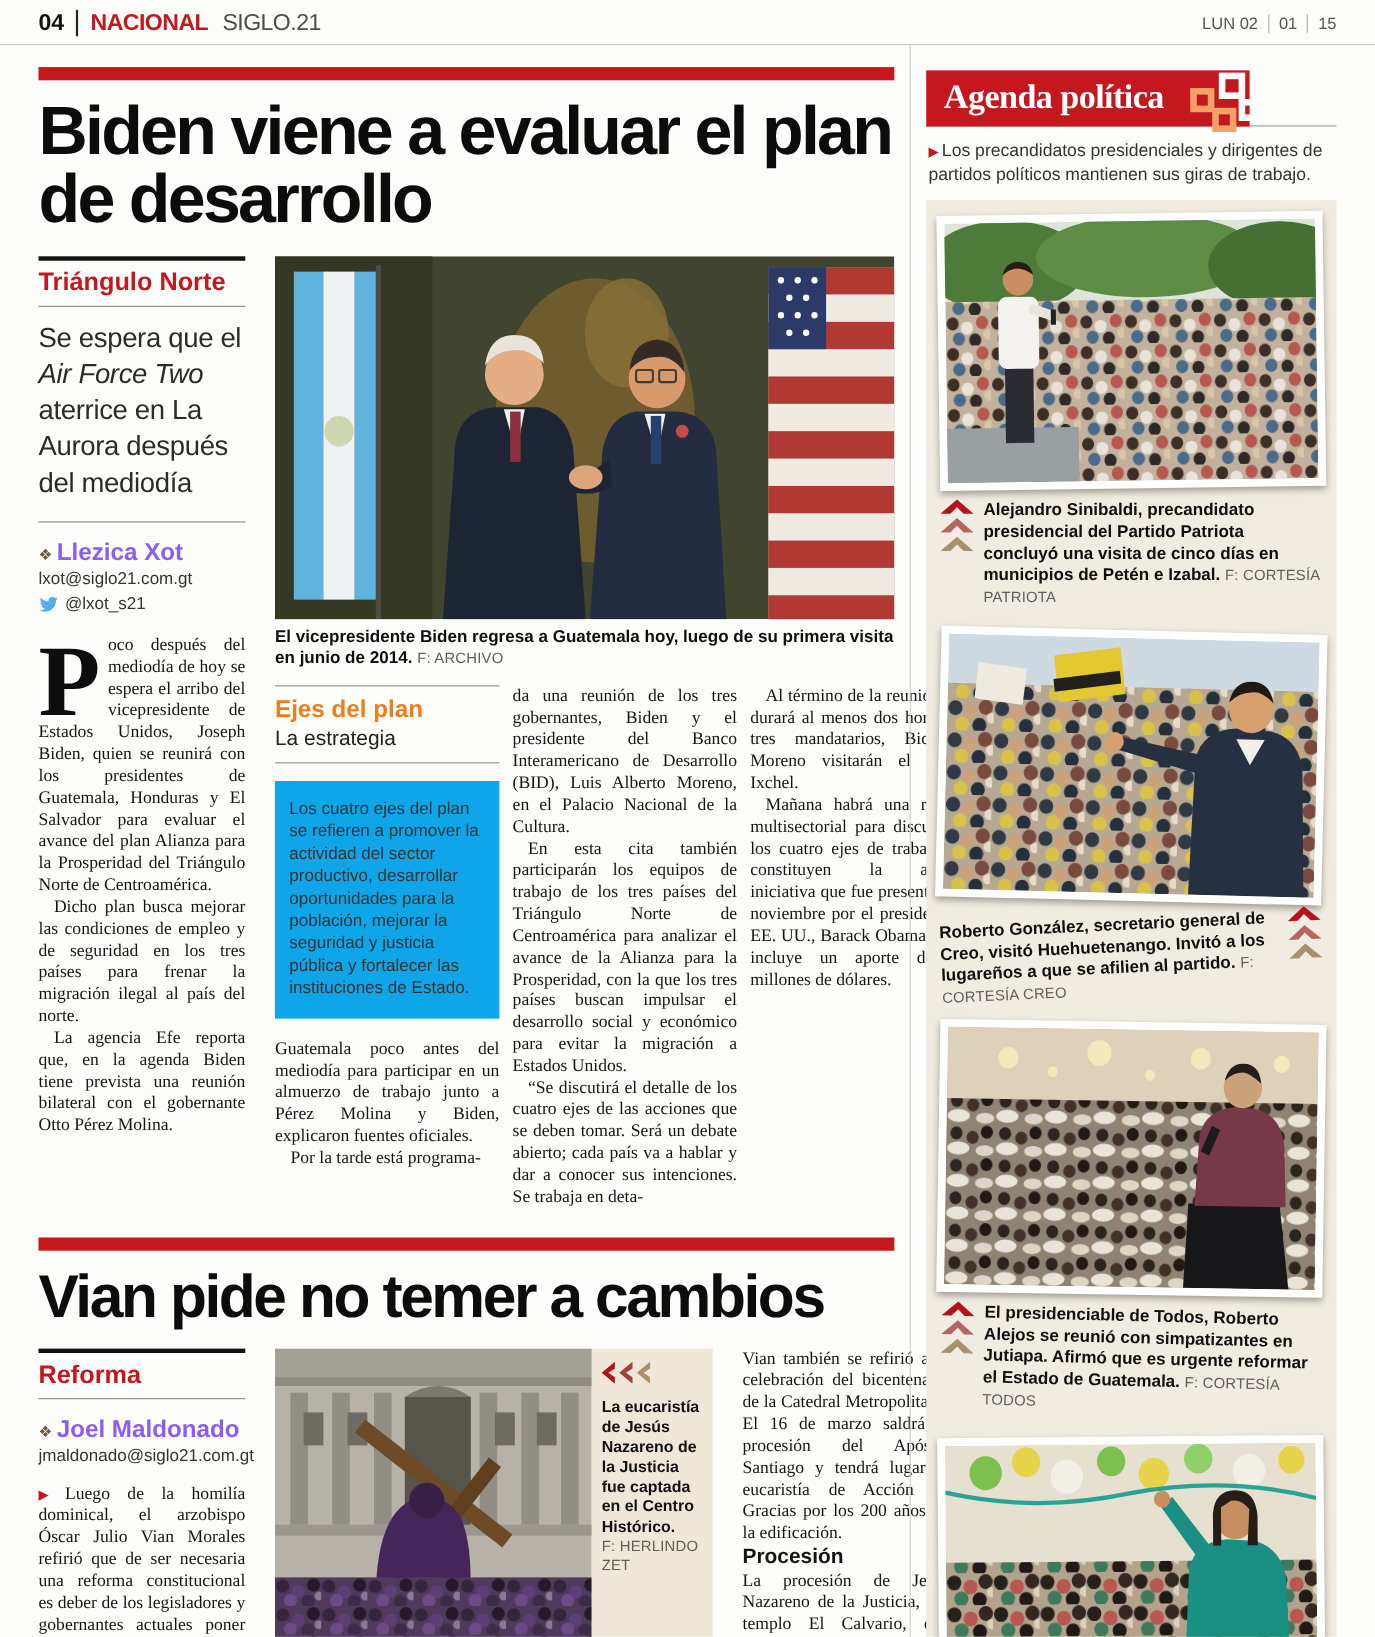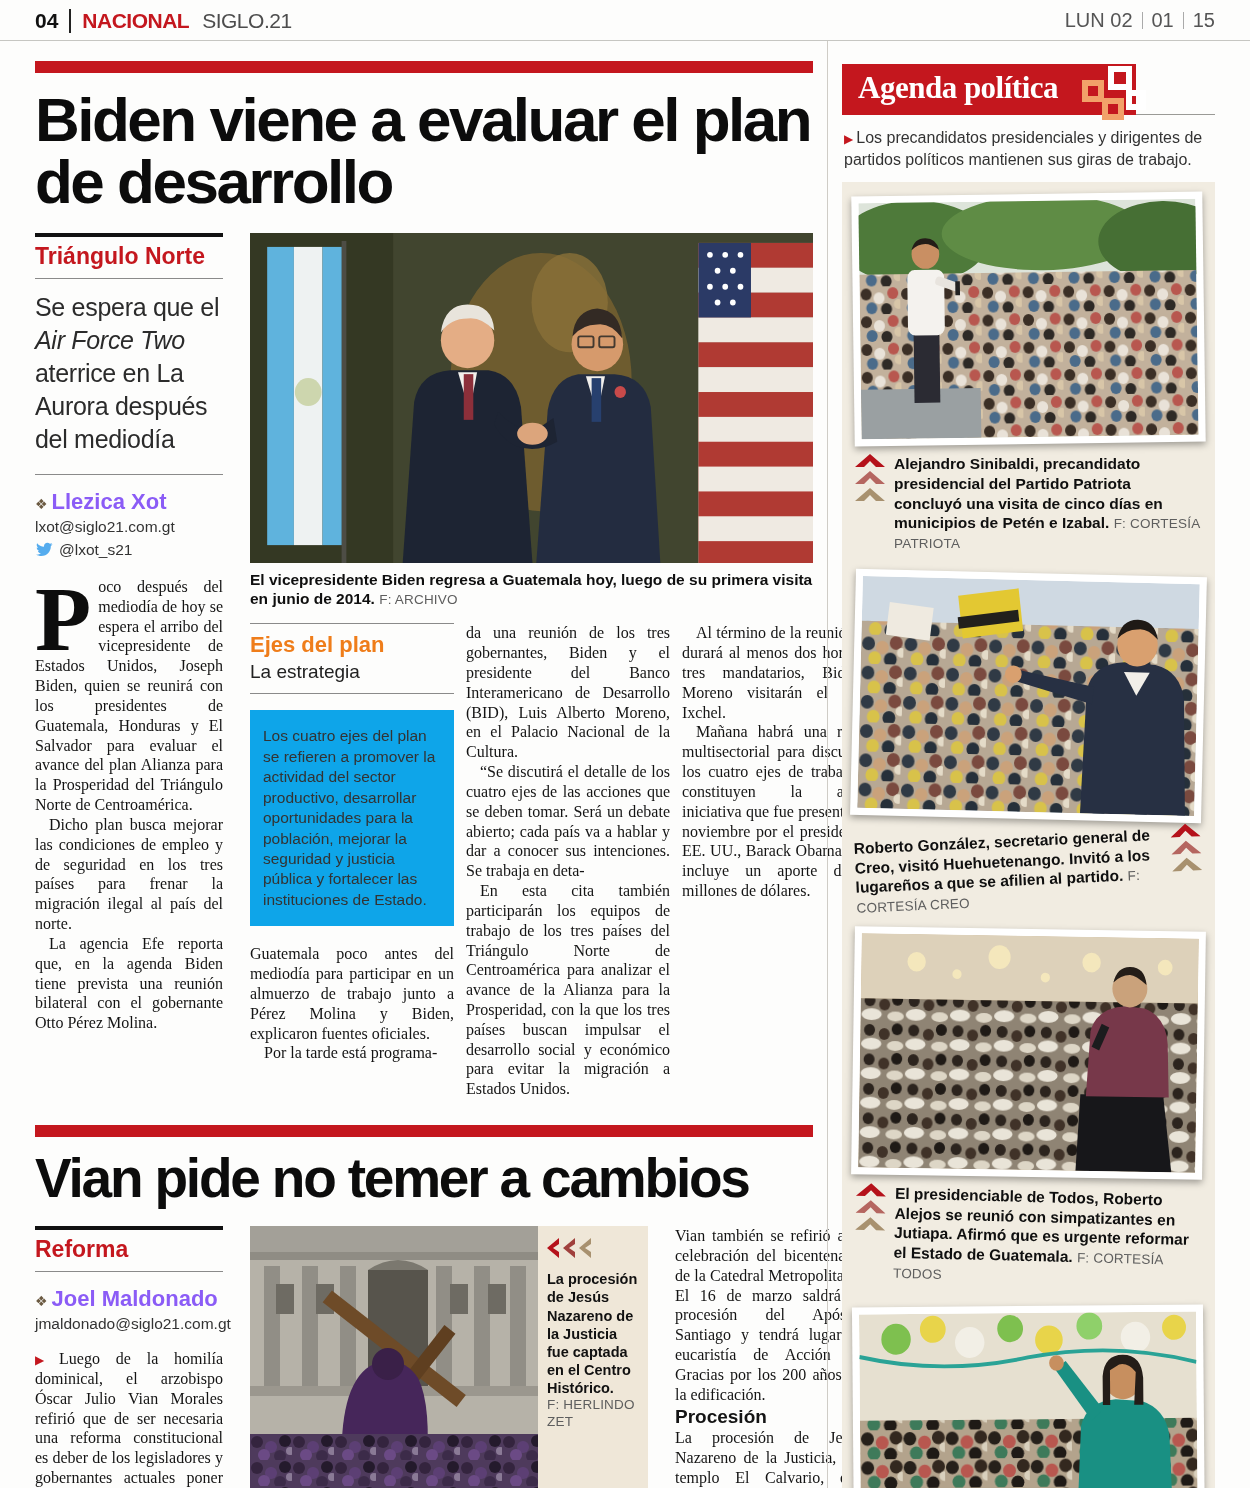--- a/index.html
+++ b/index.html
@@ -3,28 +3,28 @@
 <meta charset="utf-8">
 <style>
   * { box-sizing: border-box; }
   html,body { margin:0; padding:0; }
   body {
     width:1250px; height:1488px; overflow:hidden; position:relative;
     background:#fdfdfc; color:#151515;
     font-family:"Liberation Sans", sans-serif;
   }
   
-  .header { display:flex; justify-content:space-between; align-items:flex-start;
+  .header { display:flex; justify-content:space-between; align-items:center;
     padding:9px 35px 7px; border-bottom:1px solid #c6c6c2; }
   .h-left { display:flex; align-items:center; gap:11px; }
   .pagenum { font-weight:bold; font-size:21px; color:#111; }
   .h-div { width:2px; height:24px; background:#222; }
   .section-name { color:#c4171e; font-weight:bold; font-size:21px; letter-spacing:-0.5px; }
   .brand { color:#4d4d4d; font-size:21px; letter-spacing:-0.5px; margin-left:2px; }
-  .h-right { display:flex; align-items:center; gap:9px; color:#555; font-size:20px; }
+  .h-right { display:flex; align-items:center; gap:9px; color:#555; font-size:15px; }
   .h-right .sep { width:1px; height:17px; background:#aaa; }
 
   
   .main { display:flex; padding:0 35px; }
   .left-main { width:792px; flex:none; padding-right:14px; }
   .rail { flex:1; border-left:1px solid #cfccc6; padding-left:14px; padding-top:22px; min-width:0; }
 
   .redbar { height:12px; background:#c4171e; margin-top:20px; }
   h1 { font-weight:bold; color:#0c0c0c; margin:0; }
   .hl-biden { font-size:62px; line-height:1.0; letter-spacing:-2.5px; margin:16px 0 20px; }
@@ -211,22 +211,22 @@
               <div class="ejes-sub">La estrategia</div>
             </div>
             <div class="ejes-box">Los cuatro ejes del plan se refieren a promover la actividad del sector productivo, desarrollar oportunidades para la población, mejorar la seguridad y justicia pública y fortalecer las instituciones de Estado.</div>
             <div class="body-serif">
               <p class="ni">Guatemala poco antes del mediodía para participar en un almuerzo de trabajo junto a Pérez Molina y Biden, explicaron fuentes oficiales.</p>
               <p>Por la tarde está programa-</p>
             </div>
           </div>
           <div class="c body-serif">
             <p class="ni">da una reunión de los tres gobernantes, Biden y el presidente del Banco Interamericano de Desarrollo (BID), Luis Alberto Moreno, en el Palacio Nacional de la Cultura.</p>
+            <p>En esta cita también participarán los equipos de trabajo de los tres países del Triángulo Norte de Centroamérica para analizar el avance de la Alianza para la Prosperidad, con la que los tres países buscan impulsar el desarrollo social y económico para evitar la migración a Estados Unidos.</p>
             <p>“Se discutirá el detalle de los cuatro ejes de las acciones que se deben tomar. Será un debate abierto; cada país va a hablar y dar a conocer sus intenciones. Se trabaja en deta-</p>
-            <p>En esta cita también participarán los equipos de trabajo de los tres países del Triángulo Norte de Centroamérica para analizar el avance de la Alianza para la Prosperidad, con la que los tres países buscan impulsar el desarrollo social y económico para evitar la migración a Estados Unidos.</p>
           </div>
           <div class="c body-serif">
             <p>Al término de la reunión, que durará al menos dos horas, los tres mandatarios, Biden y Moreno visitarán el Museo Ixchel.</p>
             <p>Mañana habrá una reunión multisectorial para discutir los los cuatro ejes de trabajo que constituyen la alianza, iniciativa que fue presentada en noviembre por el presidente de EE. UU., Barack Obama, y que incluye un aporte de mil millones de dólares.</p>
           </div>
         </div>
       </div>
     </div>
   </section>
 
@@ -292,21 +292,21 @@
               </defs>
               <rect x="0" y="208" width="288" height="56" fill="url(#crowdproc)"></rect>
             </svg>
           </div>
           <div class="proc-capbox">
             <svg class="chev" width="54" height="20" viewBox="0 0 54 20">
               <polygon points="0,10 12,0 12,6 6,10 12,14 12,20" fill="#b5121b"></polygon>
               <polygon points="16,10 28,0 28,6 22,10 28,14 28,20" fill="#a0403c"></polygon>
               <polygon points="32,10 44,0 44,6 38,10 44,14 44,20" fill="#a8916f"></polygon>
             </svg>
-            <div style="margin-top:8px;">La procesión de Jesús Nazareno de la Justicia fue captada en el Centro Histórico.</div>
+            <div style="margin-top:8px;">La eucaristía de Jesús Nazareno de la Justicia fue captada en el Centro Histórico.</div>
             <div class="credit">F: HERLINDO ZET</div>
           </div>
         </div>
 
       </div>
 
       <div class="v-right body-serif">
         <p class="ni">Vian también se refirió a la celebración del bicentenario de la Catedral Metropolitana. El 16 de marzo saldrá la procesión del Apóstol Santiago y tendrá lugar la eucaristía de Acción de Gracias por los 200 años de la edificación.</p>
         <p class="proc-subhead">Procesión</p>
         <p class="ni">La procesión de Jesús Nazareno de la Justicia, del templo El Calvario, que recorrió ayer el Centro Histórico, estrenó un anda de 100 brazos. Miguel Estrada, encargado de comunicación de dicha iglesia, informó que también se modificó el recorrido del cortejo procesional.</p>

